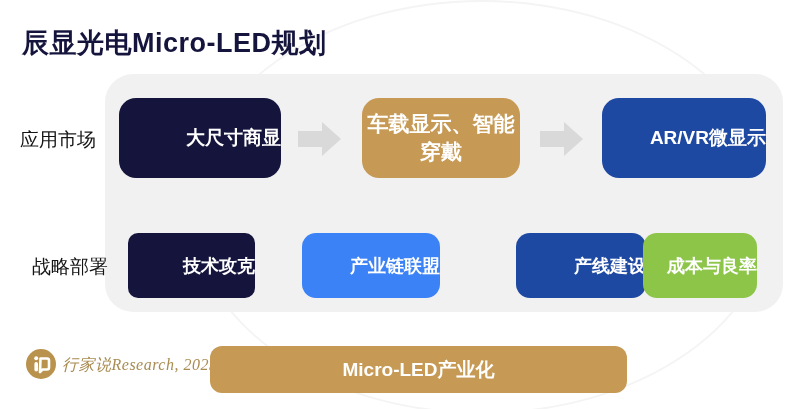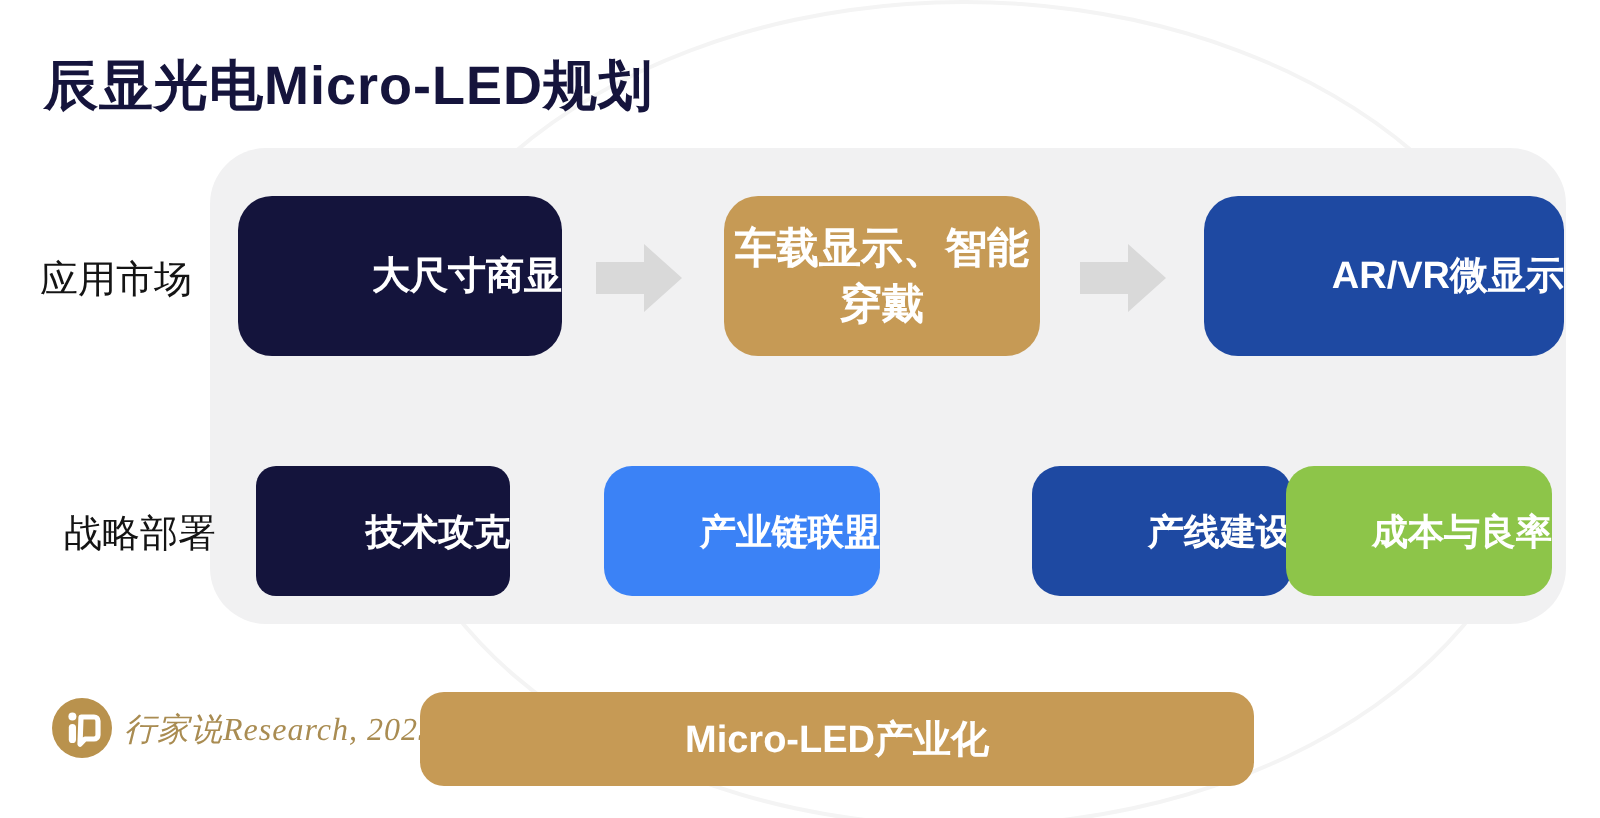--- a/index.html
+++ b/index.html
@@ -28,27 +28,27 @@
   .row-label.apps{top:127px;}
   .row-label.strategy{top:254px;text-align:center;}
   .box{
     position:absolute;display:flex;align-items:center;justify-content:flex-end;
     color:#ffffff;font-weight:bold;text-align:center;
   }
   
   .b-r1{height:80px;border-radius:17px;top:98px;font-size:19px;}
   .b11{left:119px;width:162px;background:#14143c;}
   .b12{left:362px;width:158px;background:#c69a55;font-size:21px;}
-  .b13{left:602px;width:180px;background:#1e49a2;}
+  .b13{left:602px;width:164px;background:#1e49a2;}
   
   .b-r2{height:65px;border-radius:14px;top:233px;font-size:18px;}
   .b21{left:128px;width:127px;background:#14143c;border-radius:10px;}
   .b22{left:302px;width:138px;background:#3b82f6;}
   .b23{left:468px;width:130px;background:#1e49a2;margin-left:48px;}
-  .b24{left:643px;width:133px;background:#8dc549;}
+  .b24{left:643px;width:114px;background:#8dc549;}
   
   .arrow{position:absolute;top:121px;width:44px;height:36px;}
   .arrow1{left:298px;}
   .arrow2{left:540px;}
   
   .logo{position:absolute;left:26px;top:349px;width:30px;height:30px;}
   .credit{
     position:absolute;left:62px;top:355px;
     font-family:"Liberation Serif","DejaVu Serif",serif;
     font-style:italic;font-size:16px;color:#a98c52;letter-spacing:0.5px;

